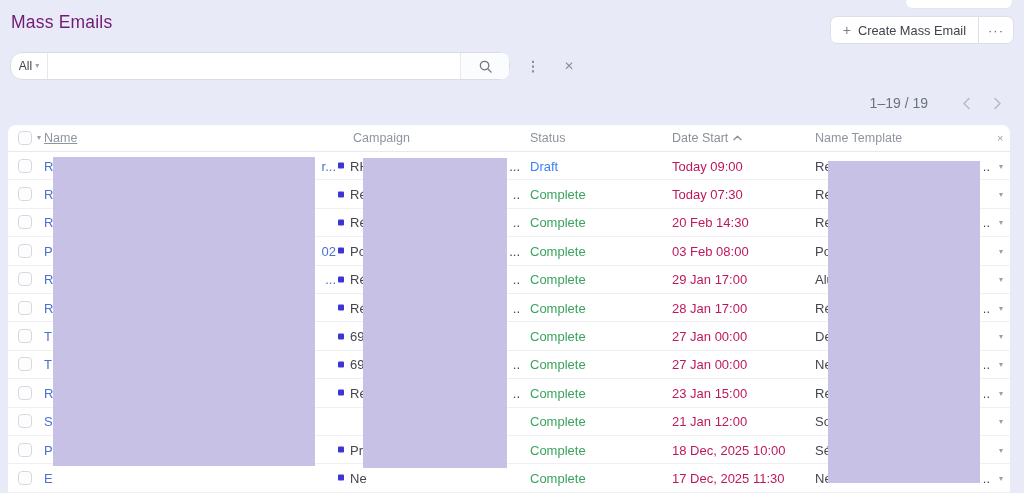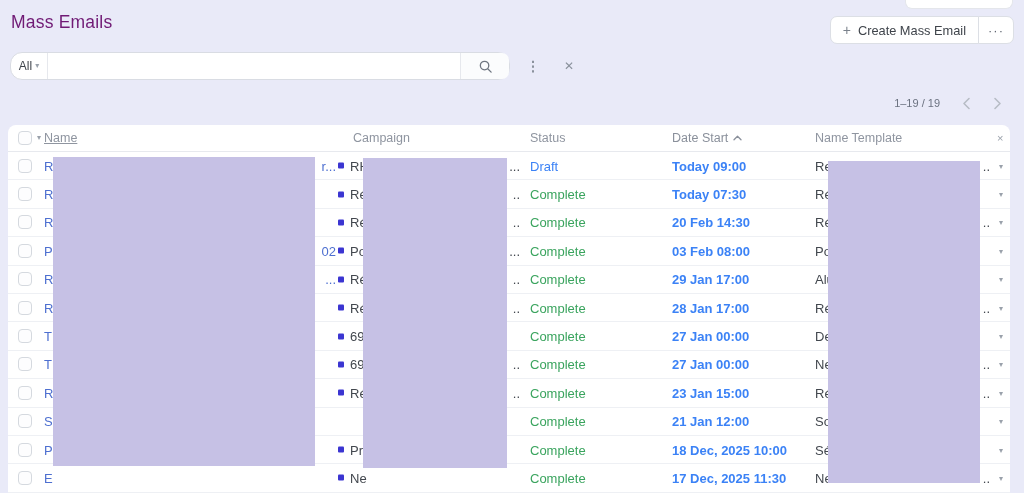--- a/index.html
+++ b/index.html
@@ -21,21 +21,21 @@
   .search-group{position:absolute;left:10px;top:52px;width:500px;height:28px;box-sizing:border-box;display:flex;background:#fff;border:1px solid #d9dce3;border-radius:12px;}
   .filter-btn{width:36px;display:flex;align-items:center;justify-content:center;gap:3px;font-size:12px;color:#3f444b;border-right:1px solid #e6e8ed;cursor:pointer;}
   .caret{font-size:8px;color:#9aa1ab;line-height:1;}
   .search-input{flex:1;border:none;outline:none;background:transparent;font-size:13px;padding:0 10px;font-family:"Liberation Sans",sans-serif;color:#35393f;}
   .search-btn{width:48px;display:flex;align-items:center;justify-content:center;border-left:1px solid #e6e8ed;background:#fbfcfd;border-radius:0 7px 7px 0;cursor:pointer;}
   .icon-btn{position:absolute;top:52px;height:28px;width:22px;display:flex;align-items:center;justify-content:center;color:#8a919c;cursor:pointer;}
   .dots-vertical{left:522px;font-size:14px;font-weight:bold;}
   .search-close{left:558px;font-size:12px;}
   
   .pagination{position:absolute;top:92px;right:16px;display:flex;align-items:center;gap:9px;}
-  .page-range{font-size:11px;color:#6b7280;margin-right:6px;}
+  .page-range{font-size:14px;color:#6b7280;margin-right:18px;}
   .pg-btn{width:22px;height:22px;display:flex;align-items:center;justify-content:center;cursor:pointer;}
   
   .panel{position:absolute;left:8px;top:125px;width:1002px;height:380px;background:var(--panel-bg,#fff);border-radius:8px 8px 0 0;}
   .thead{position:relative;height:26px;border-bottom:1px solid #e7e9ee;}
   .hcell{position:absolute;top:50%;transform:translateY(-50%);font-size:12.5px;color:var(--text-muted,#8f95a0);white-space:nowrap;cursor:pointer;}
   .h-check{left:10px;display:flex;align-items:center;gap:5px;}
   .h-name{left:36px;text-decoration:underline;}
   .h-campaign{left:345px;}
   .h-status{left:522px;text-align:center;}
   .h-date{left:664px;display:flex;align-items:center;gap:5px;color:#8a909b;}
@@ -46,21 +46,21 @@
   .row{position:relative;height:27.4px;border-bottom:1px solid #eef0f4;background:#fff;}
   .cell{position:absolute;top:50%;transform:translateY(-50%);font-size:13px;white-space:nowrap;}
   .cell-check{left:10px;display:flex;align-items:center;}
   .cell-name{left:36px;width:292px;display:flex;justify-content:space-between;color:var(--link,#4d6fd0);cursor:pointer;}
   .cell-campaign{left:330px;width:182px;display:flex;justify-content:space-between;color:#42474e;}
   .campaign-left{display:flex;align-items:center;gap:6px;}
   .bullet{width:6px;height:6px;background:var(--bullet,#3b35d1);border-radius:1px;display:inline-block;}
   .cell-status{left:522px;}
   .status-success{color:var(--success,#3aa45e);}
   .status-default{color:#3b82f6;}
-  .cell-date{left:664px;color:#3b82f6;font-weight:bold;}
+  .cell-date{left:664px;color:#be185d;}
   .cell-template{left:807px;width:175px;display:flex;justify-content:space-between;color:#42474e;}
   .cell-caret{left:984px;width:18px;text-align:center;color:#9aa1ab;font-size:8px;cursor:pointer;}
   
   .redaction{position:absolute;background:var(--redaction,#c6c1e5);z-index:5;}
   .red-name{left:53px;top:157px;width:262px;height:309px;}
   .red-campaign{left:363px;top:158px;width:144px;height:310px;}
   .red-template{left:828px;top:161px;width:152px;height:322px;}
 </style>
 </head>
 <body>

